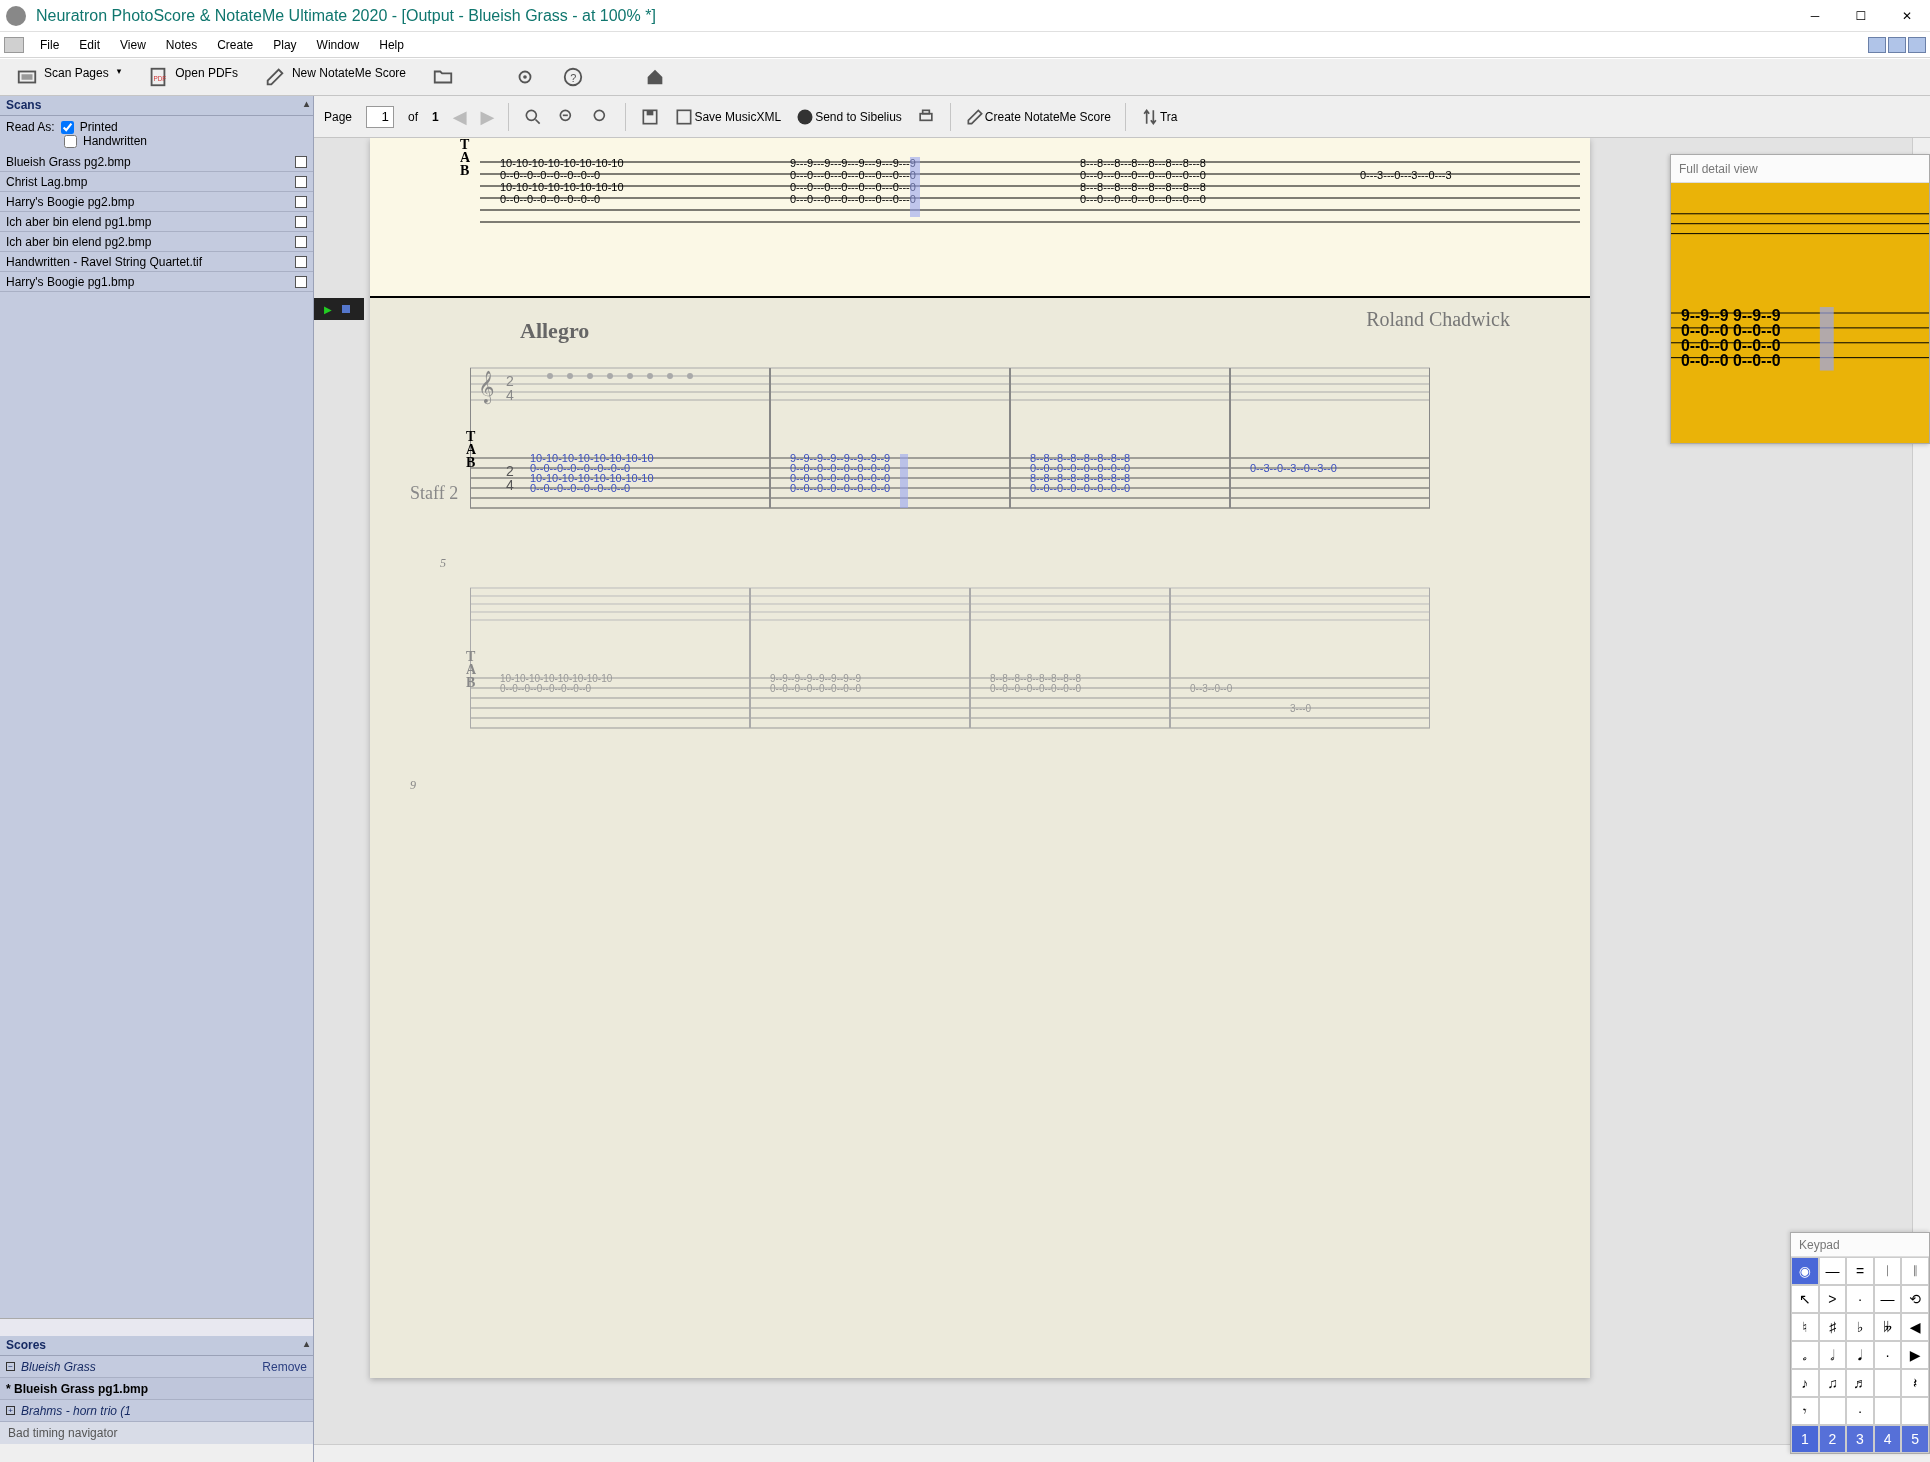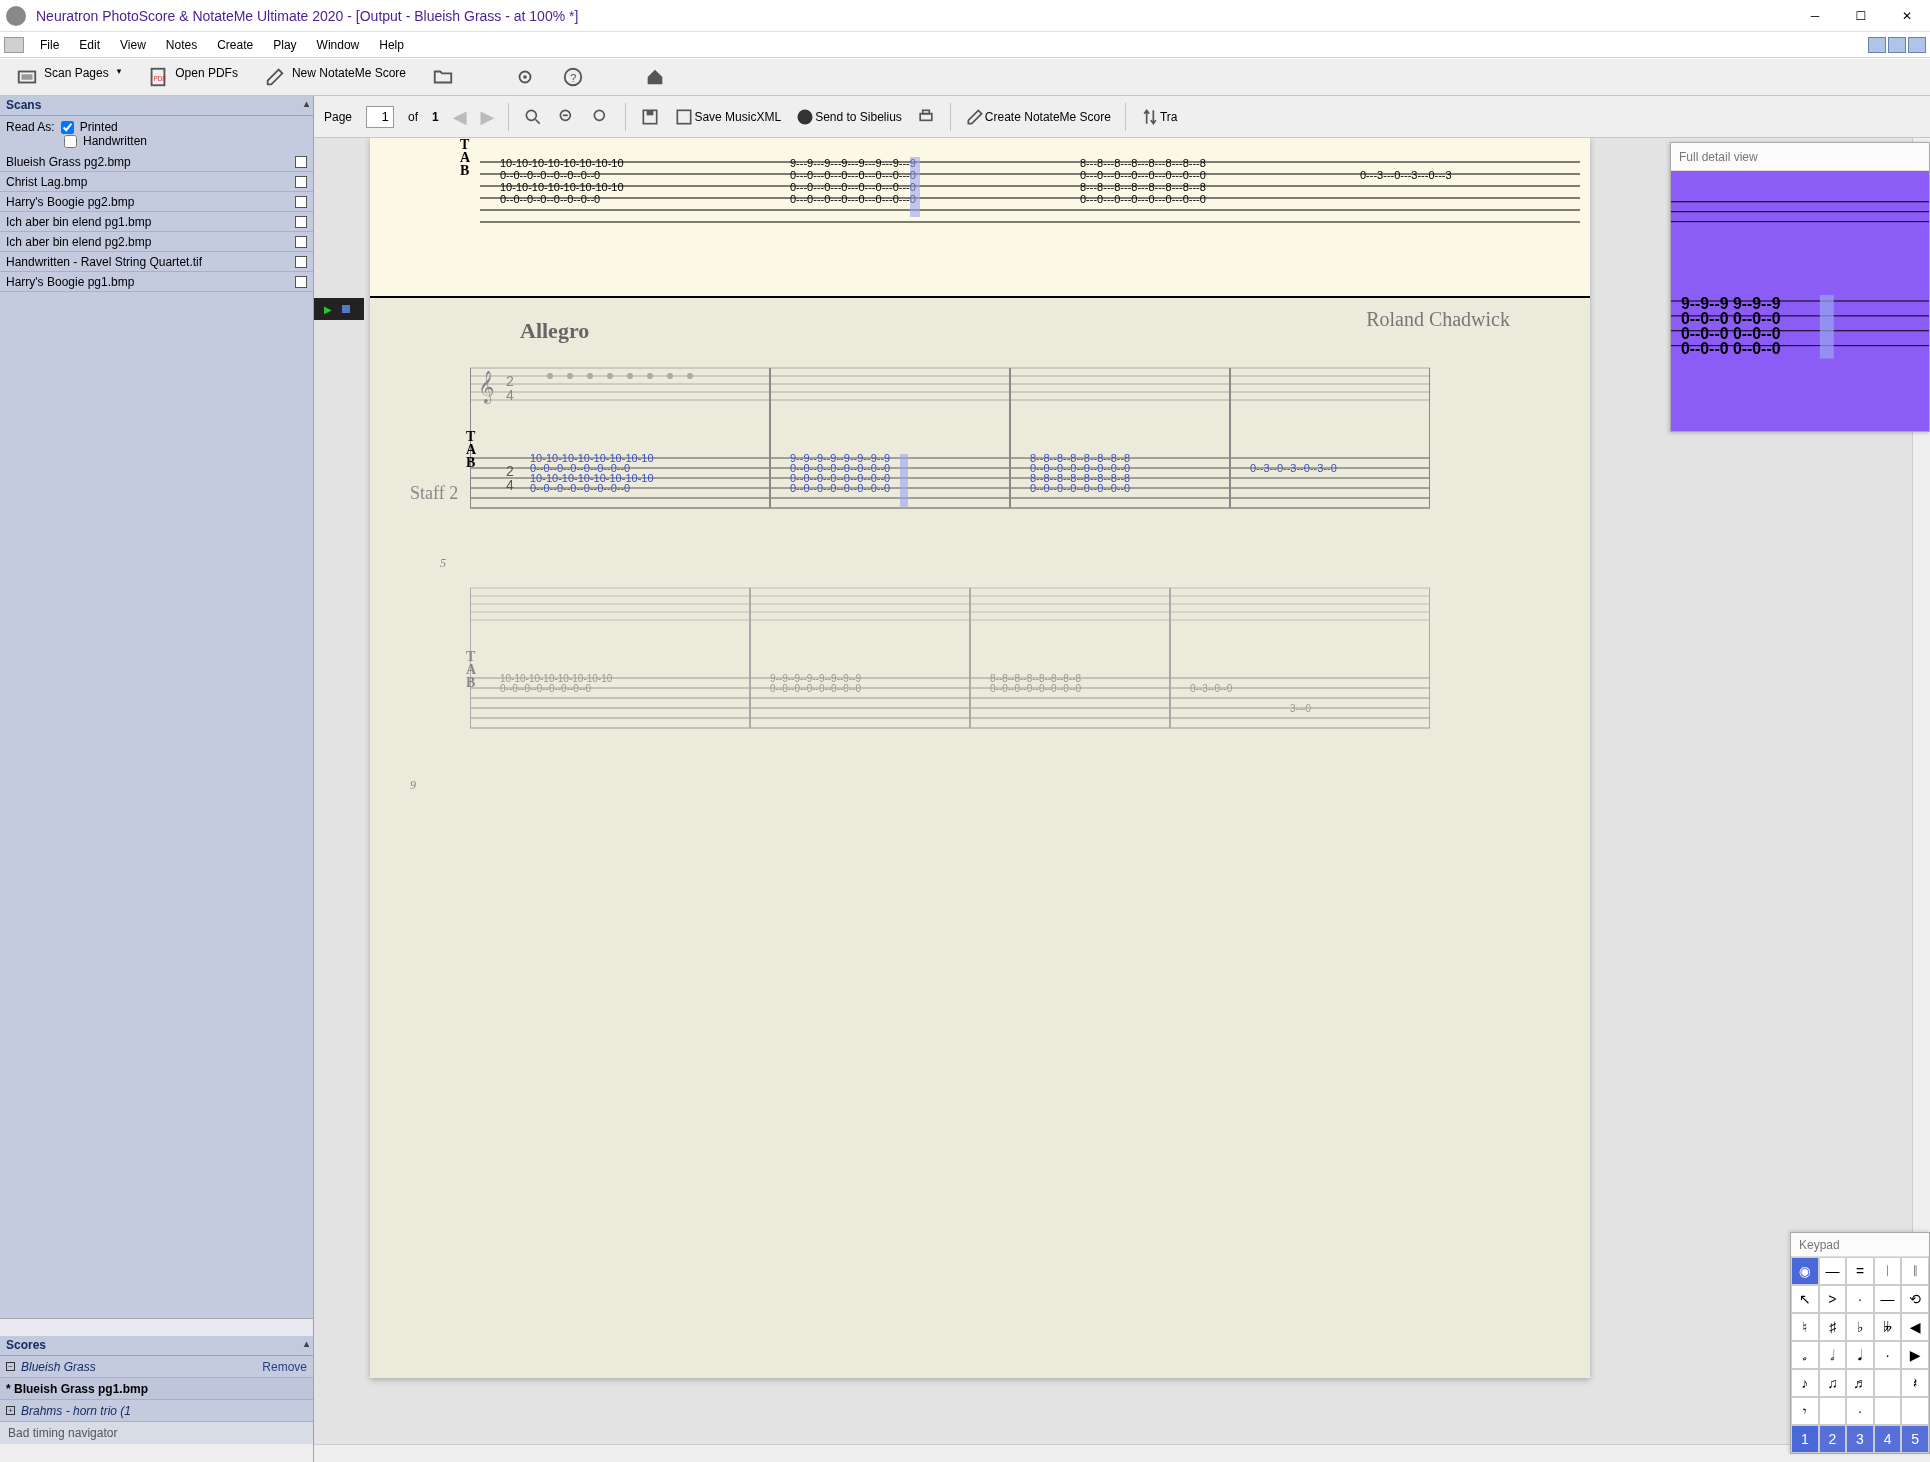--- a/index.html
+++ b/index.html
@@ -1,20 +1,20 @@
 <!DOCTYPE html>
 <html><head>
 <meta charset="utf-8">
 <style>
 * { box-sizing: border-box; margin: 0; padding: 0; font-family: "Segoe UI", Tahoma, sans-serif; }
 body { width: 1930px; height: 1462px; background: #fff; overflow: hidden; font-size: 12px; }
 
 .titlebar { height: 32px; background: #fff; display: flex; align-items: center; border-bottom: 1px solid #e0e0e0; }
 .titlebar .icon { width: 20px; height: 20px; margin: 0 6px; background: #888; border-radius: 50%; }
-.titlebar .title { flex: 1; color: #4c1d95; font-size: 14px; padding-left: 4px; }
+.titlebar .title { flex: 1; color: #0f766e; font-size: 16px; padding-left: 4px; }
 .titlebar .winbtn { width: 46px; height: 32px; display: flex; align-items: center; justify-content: center; color: #000; }
 
 .menubar { height: 26px; background: #fff; display: flex; align-items: center; padding: 0 4px; border-bottom: 1px solid #d5d5d5; }
 .menubar .mitem { padding: 3px 10px; cursor: default; }
 .menubar .spacer { flex: 1; }
 .menubar .mdi { width: 18px; height: 16px; margin-left: 2px; display: inline-block; background: #b0c4e8; border: 1px solid #6b80a8; }
 
 .topbar { height: 38px; background: #efefef; border-top: 1px solid #fff; border-bottom: 1px solid #c5c5c5; display: flex; align-items: center; padding: 0 10px; gap: 14px; }
 .topbar .btn { display: flex; align-items: flex-start; gap: 6px; padding: 3px 6px; cursor: pointer; }
 .topbar .ico { width: 22px; height: 22px; display: inline-flex; align-items: center; justify-content: center; color: #444; }
@@ -57,21 +57,21 @@
 .tempo { position: absolute; left: 150px; top: 180px; font-family: Georgia, serif; font-size: 22px; color: #666; font-weight: bold; }
 .staffl { position: absolute; left: 40px; top: 345px; font-family: Georgia, serif; color: #888; font-size: 18px; }
 
 .playctl { position: absolute; left: 0; top: 160px; width: 50px; height: 22px; background: #222; display: flex; align-items: center; gap: 10px; padding-left: 10px; z-index: 5; }
 .playctl .play { color: #2c2; font-size: 10px; }
 .playctl .stop { width: 8px; height: 8px; background: #5577cc; }
 
 .system { position: absolute; width: 960px; height: 160px; left: 100px; }
 .tablbl { position: absolute; left: -4px; top: 82px; font-family: Georgia, serif; font-weight: bold; font-size: 14px; color: #000; line-height: 13px; }
 
-.thumb { position: absolute; right: 0; top: 4px; width: 260px; height: 290px; background: #8b5cf6; border: 1px solid #aaa; box-shadow: -1px 1px 4px rgba(0,0,0,.2); z-index: 20; }
+.thumb { position: absolute; right: 0; top: 16px; width: 260px; height: 290px; background: #eab308; border: 1px solid #aaa; box-shadow: -1px 1px 4px rgba(0,0,0,.2); z-index: 20; }
 .thumb .hdr { height: 28px; display: flex; align-items: center; padding: 0 8px; color: #777; background: #fbfbfb; border-bottom: 1px solid #ddd; }
 
 .keypad { position: absolute; right: 0; bottom: 8px; width: 140px; background: #efefef; border: 1px solid #aaa; box-shadow: -1px -1px 4px rgba(0,0,0,.15); z-index: 20; }
 .keypad .hdr { height: 24px; display: flex; align-items: center; padding: 0 8px; color: #777; background: #fbfbfb; border-bottom: 1px solid #ddd; }
 .keypad .grid { display: grid; grid-template-columns: repeat(5, 1fr); }
 .keypad .cell { height: 28px; border: 1px solid #ccc; display: flex; align-items: center; justify-content: center; font-size: 14px; background: #fff; }
 .keypad .cell.sel { background: #4a68d8; color: #fff; }
 
 .hscroll { position: absolute; bottom: 0; left: 0; right: 0; height: 18px; background: #efefef; border-top: 1px solid #ccc; }
 .vscroll { position: absolute; top: 0; right: 0; bottom: 18px; width: 18px; background: #efefef; border-left: 1px solid #ccc; }

